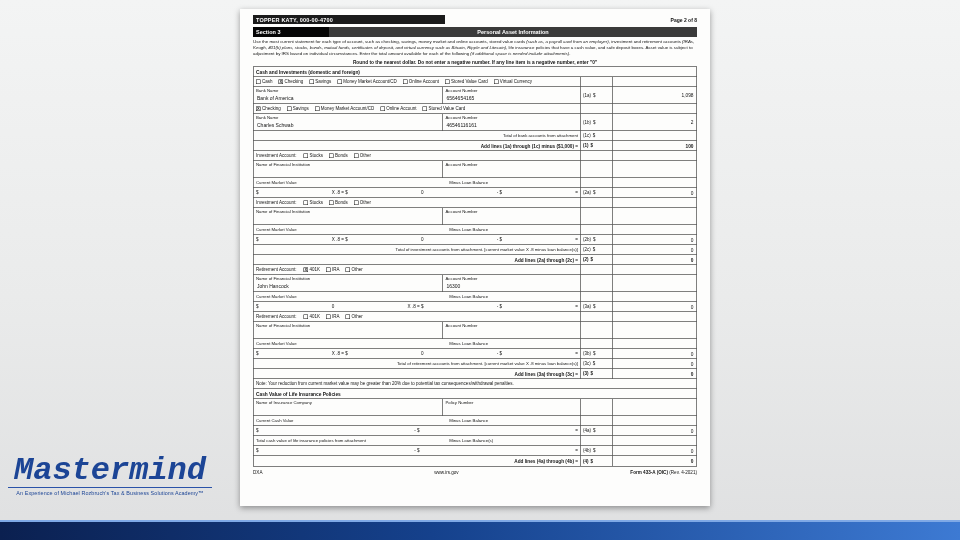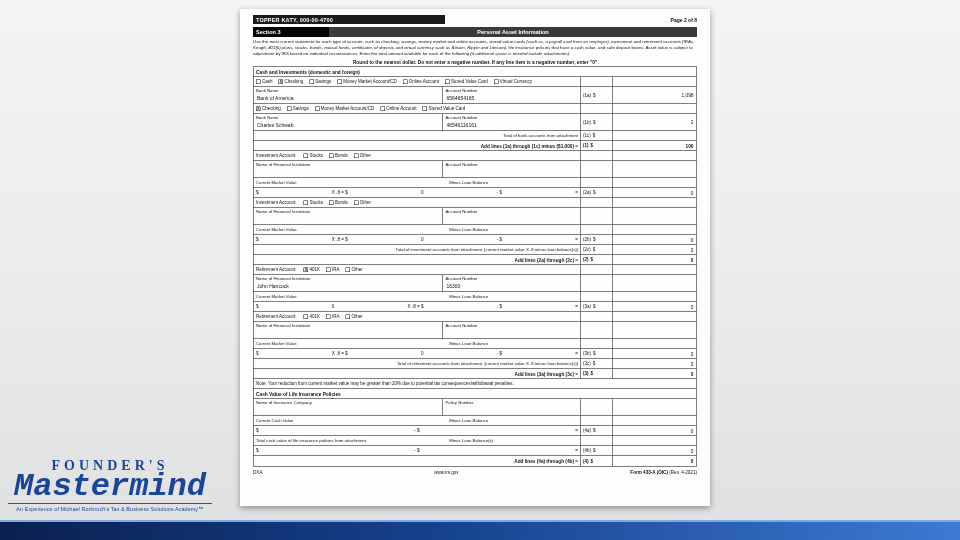--- a/index.html
+++ b/index.html
@@ -534,18 +534,17 @@
   <div class="doc-footer">
     <span>DXA</span>
     <span>www.irs.gov</span>
     <span><span class="formname">Form 433-A (OIC)</span> <span>(Rev. 4-2021)</span></span>
   </div>
 
  </div>
 </div>
 
 <div class="logo">
-  <div class="logo-top">FOUNDER'S</div>
   <div class="logo-main">Mastermind</div>
   <div class="logo-tag">An Experience of Michael Rozbruch's Tax &amp; Business Solutions Academy™</div>
 </div>
 
 <div class="bottom-bar"></div>
 
 </body></html>

